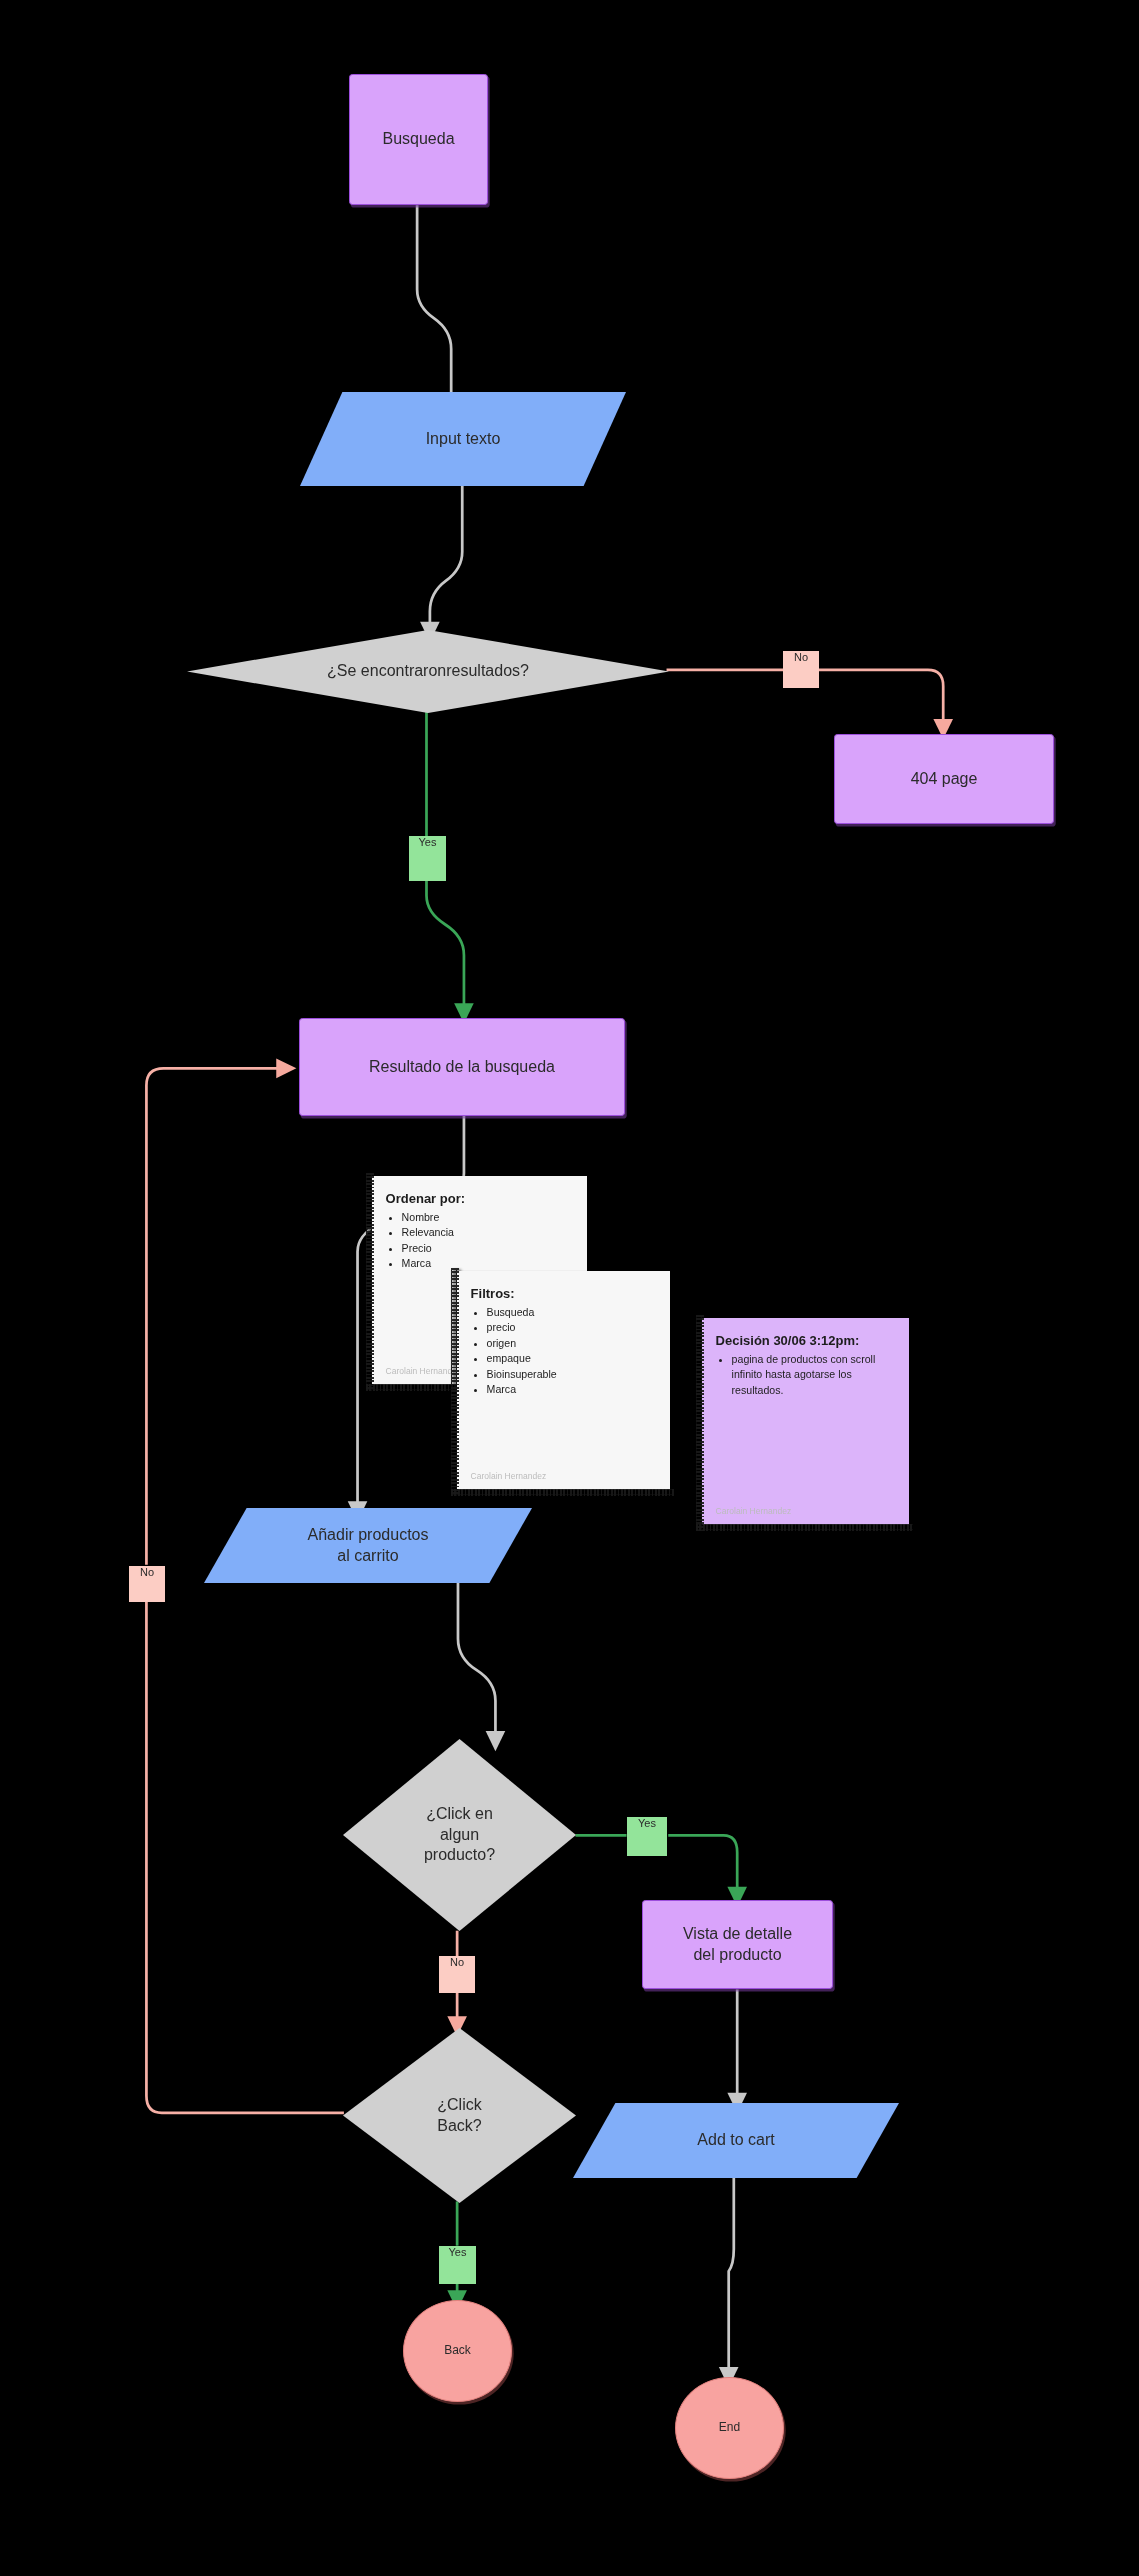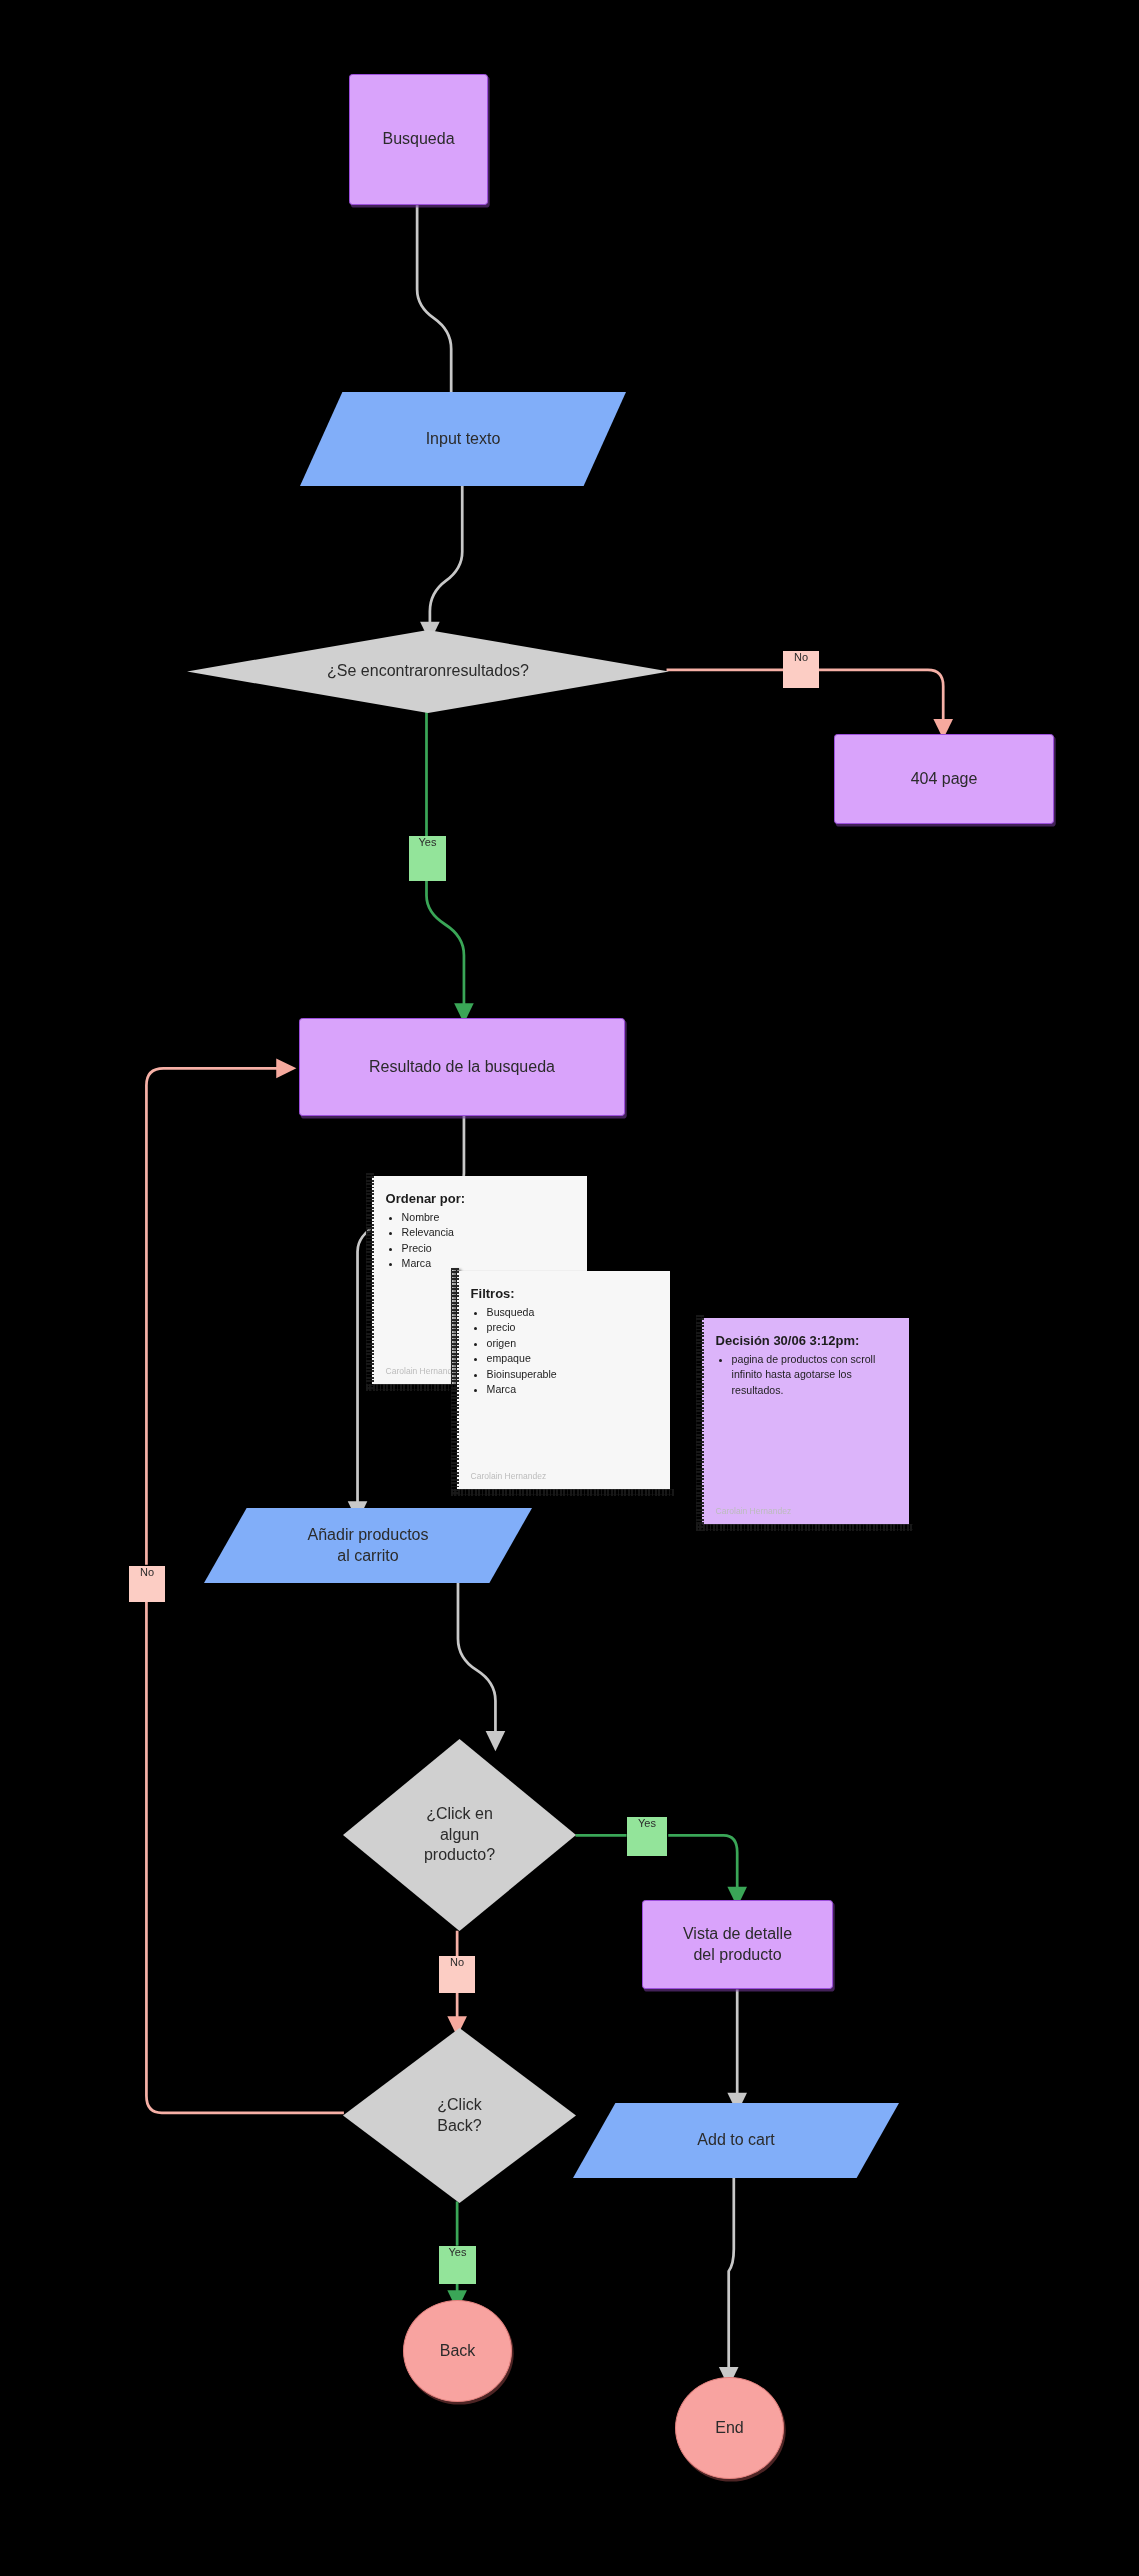--- a/index.html
+++ b/index.html
@@ -14,21 +14,21 @@
   
   .proc{background:#d9a3fb;border:1.7px solid #9d4edd;border-radius:3.4px;
         box-shadow:1.7px 2.6px 0 rgba(120,60,160,.55);font-size:16px;}
   
   .io{background:#81aef9;border:1.7px solid #4d7fd1;font-size:16px;
       box-shadow:1.7px 2.6px 0 rgba(50,90,160,.5);}
   
   .dec{background:#d0d0d0;border:1.7px solid #b2b2b2;font-size:16px;
        box-shadow:1.7px 2.6px 0 rgba(110,110,110,.45);}
   
-  .term{background:#f8a3a0;border:1.7px solid #e2817e;border-radius:50%;font-size:16px;
+  .term{background:#f8a3a0;border:1.7px solid #e2817e;border-radius:50%;font-size:12px;
         box-shadow:1.7px 2.6px 0 rgba(170,80,80,.45);}
 
   .lbl{position:absolute;display:flex;justify-content:center;
        font-size:11px;color:#2b2b2b;box-sizing:border-box;}
   .lbl-yes{background:#93e49a;}
   .lbl-no{background:#fccdc4;}
 
   
   .note{position:absolute;box-sizing:border-box;padding:13.6px 12px 8.5px 13.6px;
         font-size:10.6px;color:#1d1d1d;line-height:1.45;

